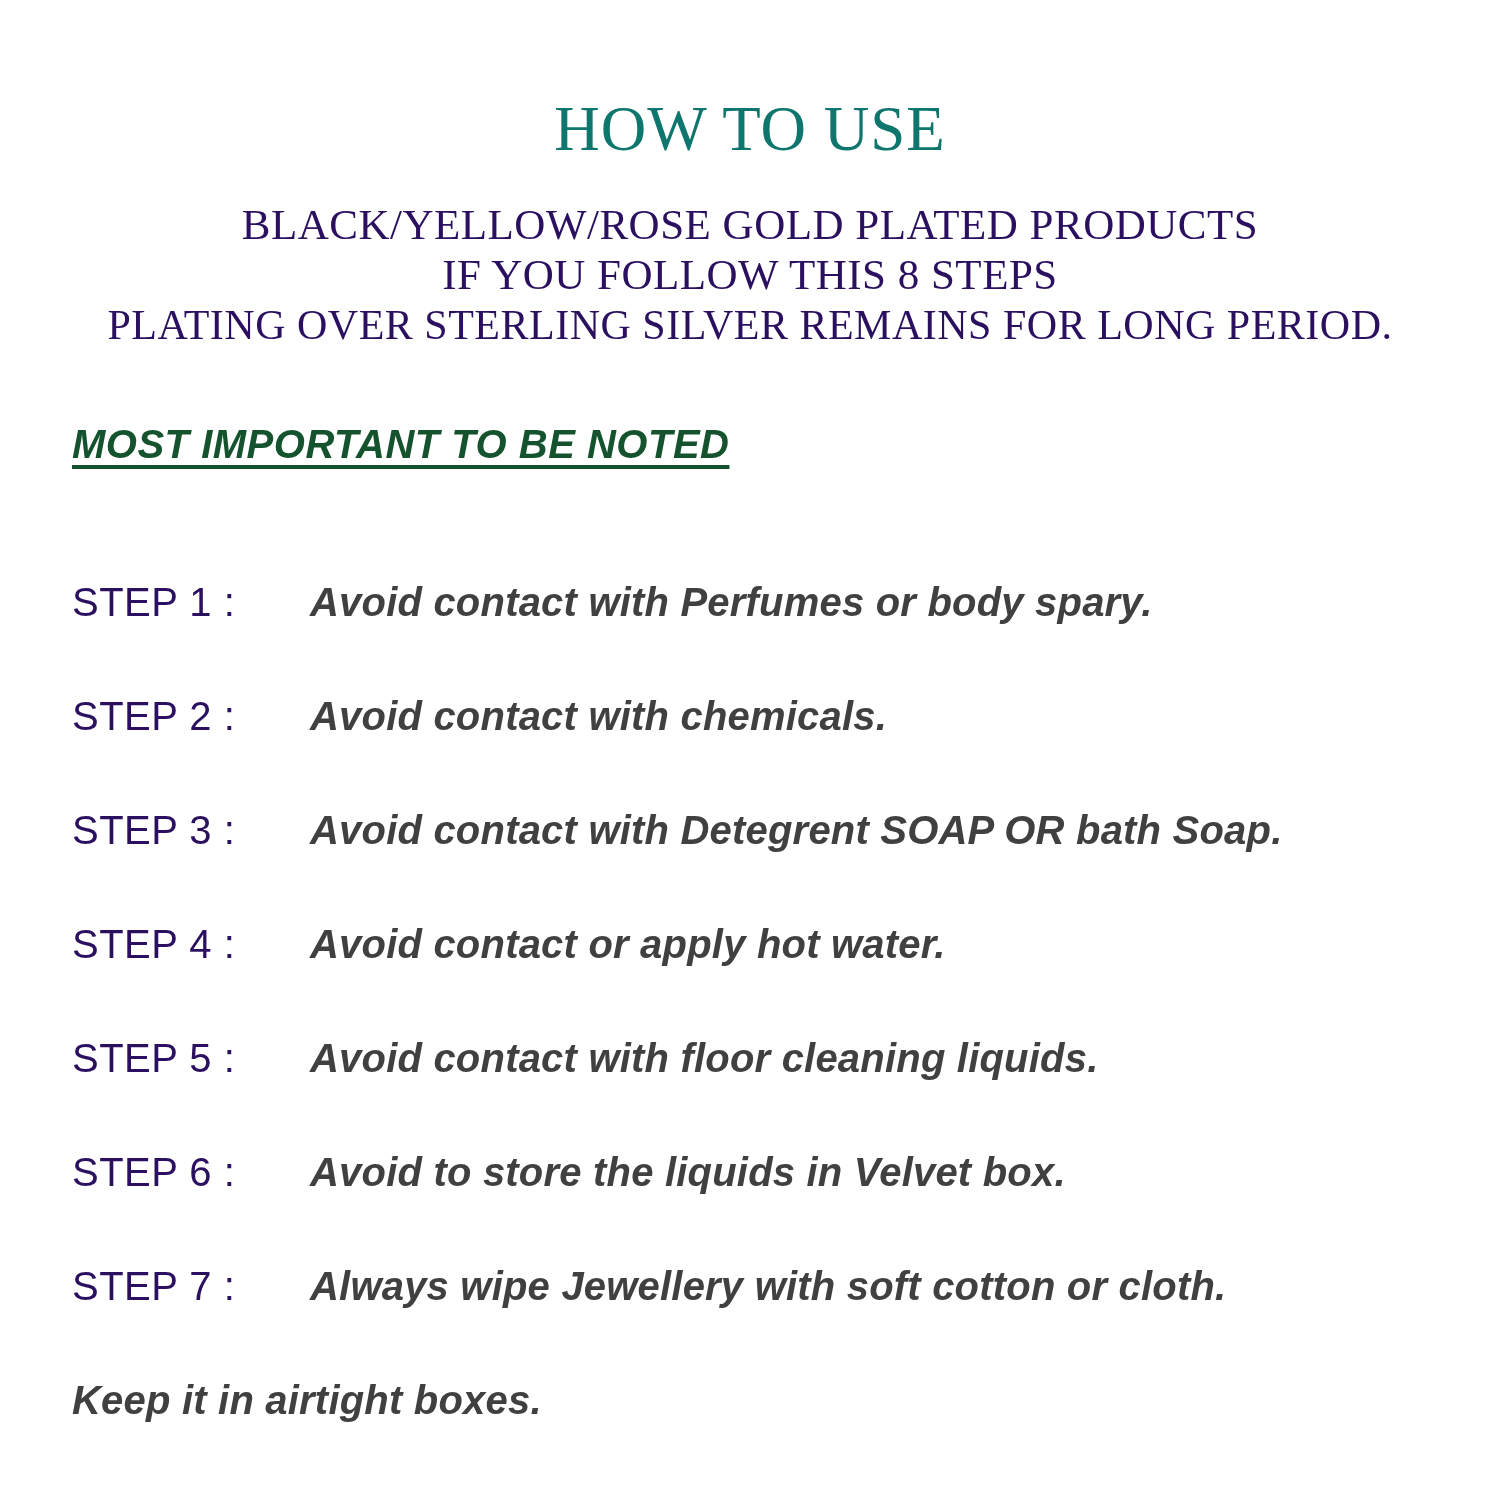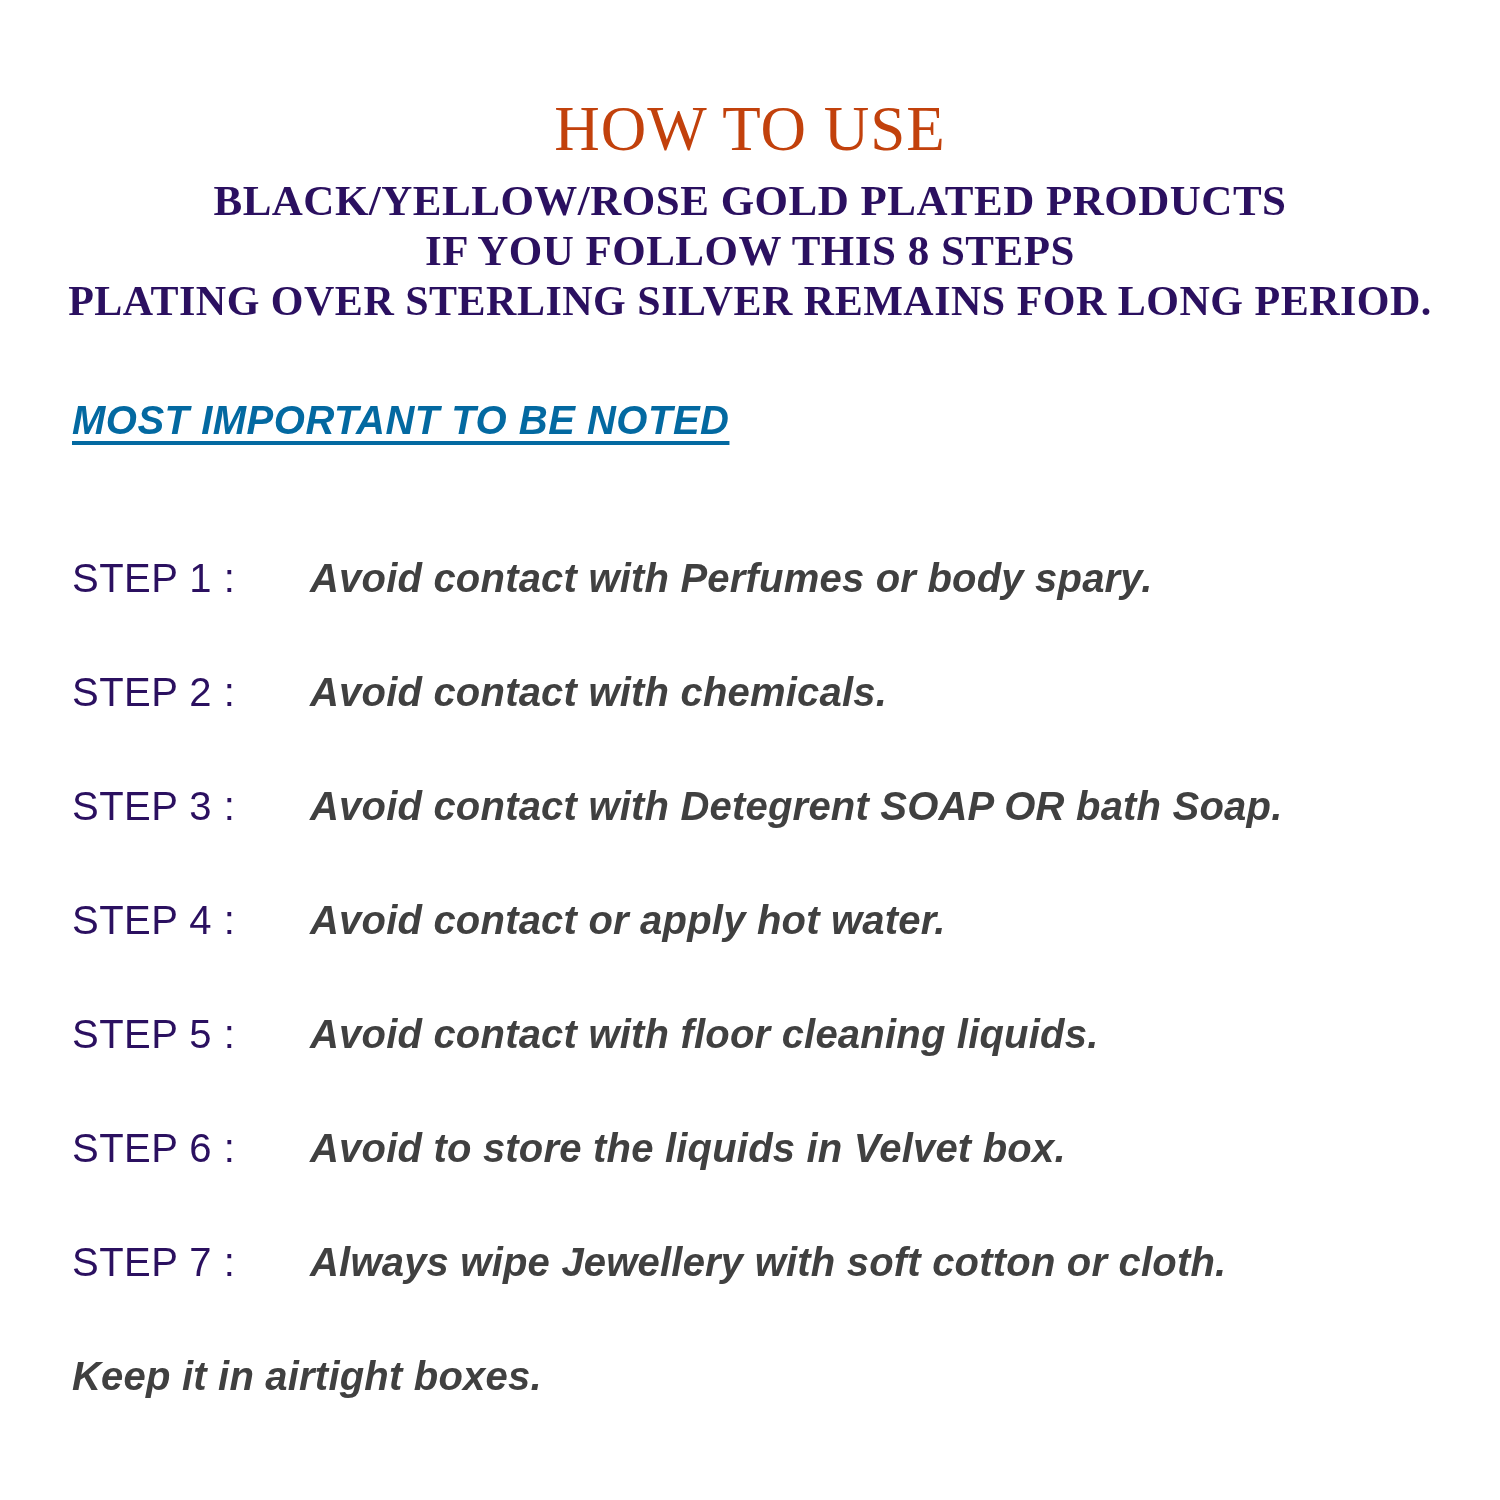--- a/index.html
+++ b/index.html
@@ -22,49 +22,49 @@
 
   
   .header {
     text-align: center;
     padding-top: 96px;
   }
   .main-title {
     font-family: "Liberation Serif", serif;
     font-size: 63px;
     line-height: 1.05;
-    color: #c2410c;
+    color: #0f766e;
     letter-spacing: 1px;
     font-weight: 400;
   }
   .subtitle-block {
-    margin-top: 14px;
+    margin-top: 38px;
     color: #2b1060;
     font-family: "Liberation Serif", serif;
-    font-weight: 700;
+    font-weight: 400;
   }
   .sub-line {
     font-size: 43px;
     line-height: 1.17;
     white-space: nowrap;
     letter-spacing: 0.5px;
   }
   .sub-line.l3 {
     font-size: 42px;
   }
 
   
   .notice {
     margin: 72px 0 0 72px;
     display: inline-block;
     font-family: "Liberation Sans", sans-serif;
     font-style: italic;
     font-weight: bold;
     font-size: 40px;
-    color: #0369a1;
+    color: #14532d;
     text-decoration: underline;
     text-underline-offset: 7px;
     letter-spacing: 0.5px;
   }
 
   
   .steps {
     margin-top: 44px;
     padding-left: 72px;
   }

